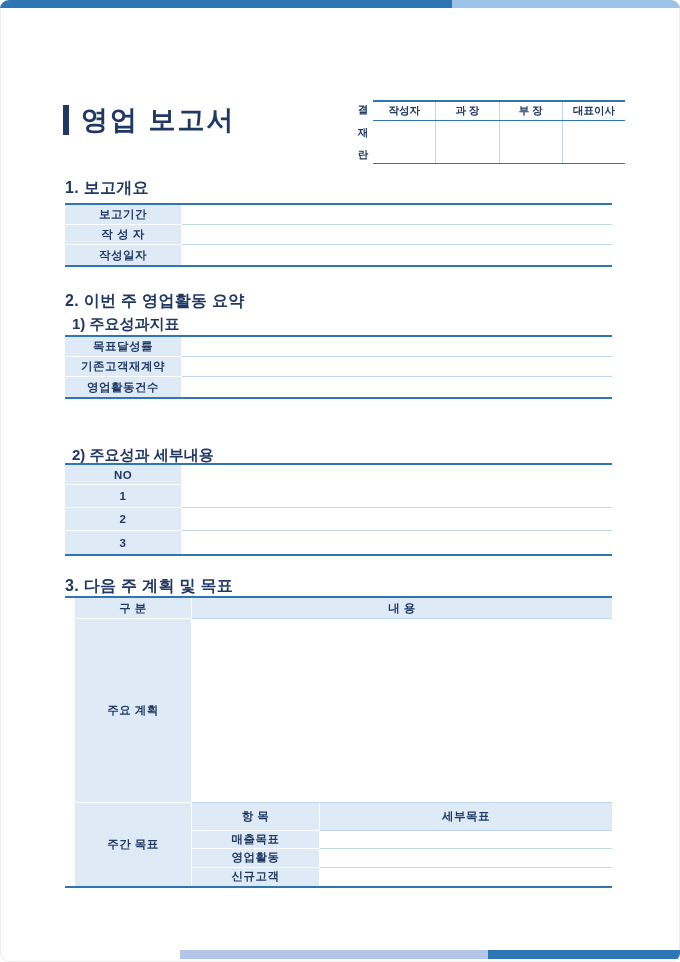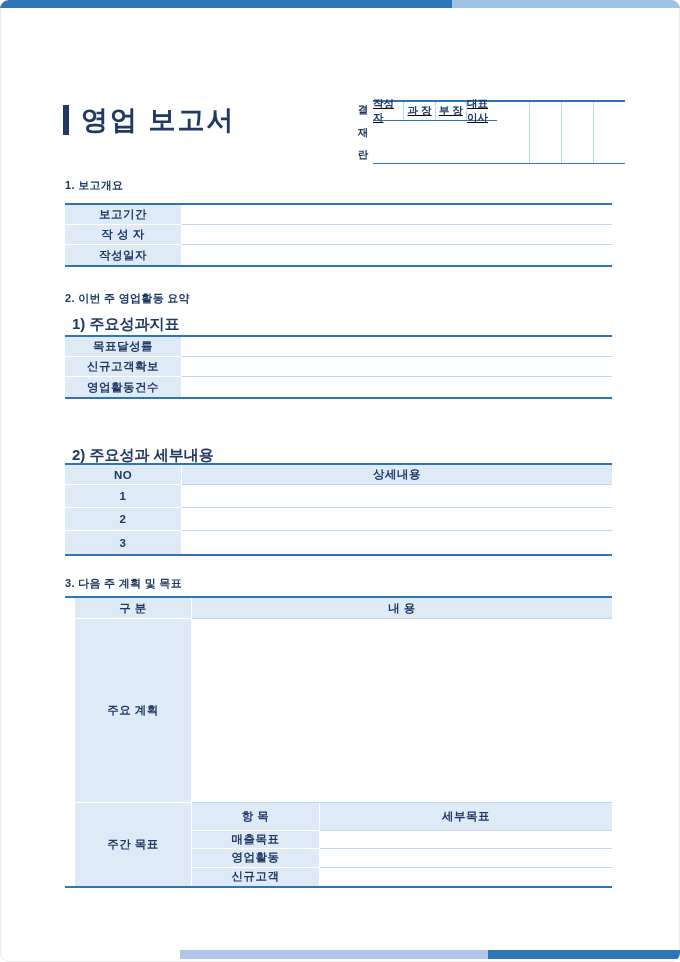--- a/index.html
+++ b/index.html
@@ -27,32 +27,32 @@
 
   
   .title-row{position:absolute;top:102px;left:63px;display:flex;align-items:center;}
   .title-mark{width:6px;height:30px;background:var(--navy);margin-right:12px;}
   .title-text{font-size:27px;font-weight:bold;color:var(--navy);letter-spacing:2px;}
 
   
   .approval{position:absolute;top:100px;left:355px;width:270px;height:64px;display:flex;}
   .approval-label-col{width:16px;display:flex;flex-direction:column;justify-content:space-between;
       padding:3px 0 2px;font-size:10.5px;font-weight:bold;color:var(--navy);text-align:center;}
-  .approval-body{flex:1;display:flex;flex-direction:row;margin-left:2px;
-      border-top:2px solid var(--border_dark);border-bottom:1px solid var(--border_dark);text-decoration:underline;}
+  .approval-body{flex:1;display:flex;flex-direction:column;margin-left:2px;
+      border-top:2px solid var(--border_dark);border-bottom:1px solid var(--border_dark);}
   .approval-head{display:flex;height:19px;border-bottom:1px solid var(--border_dark);}
   .approval-head>div{flex:1;display:flex;align-items:center;justify-content:center;
       font-size:10.5px;font-weight:bold;color:var(--navy);}
   .approval-head>div+div{border-left:1px solid var(--line_light);}
   .approval-sign{display:flex;flex:1;}
   .approval-sign>div{flex:1;background:#fff;}
   .approval-sign>div+div{border-left:1px solid var(--line_light);}
 
   
-  .h-section{position:absolute;left:65px;font-size:11px;font-weight:bold;color:var(--navy);letter-spacing:.3px;}
+  .h-section{position:absolute;left:65px;font-size:16px;font-weight:bold;color:var(--navy);letter-spacing:.3px;}
   #h1{top:178px;} #h2{top:291px;} #h3{top:576px;}
   .h-sub{position:absolute;left:72px;font-size:15px;font-weight:bold;color:var(--navy);}
   #sub1{top:315px;} #sub2{top:446px;}
 
   
   .data-table{position:absolute;left:65px;width:547px;
       border-top:2px solid var(--border_dark);border-bottom:2px solid var(--border_dark);background:#fff;}
   #table1{top:203px;} #table2{top:335px;} #table3{top:463px;} #table4{top:596px;padding-left:10px;}
 
   .t-row{display:flex;height:20px;}
@@ -130,35 +130,34 @@
 
   <div class="h-section" id="h2">2. 이번 주 영업활동 요약</div>
   <div class="h-sub" id="sub1">1) 주요성과지표</div>
 
   <div class="data-table" id="table2">
     <div class="t-row">
       <div class="cell-label">목표달성률</div>
       <div class="cell-value"></div>
     </div>
     <div class="t-row">
-      <div class="cell-label">신규고객확보</div>
+      <div class="cell-label">기존고객재계약</div>
       <div class="cell-value"></div>
     </div>
     <div class="t-row">
       <div class="cell-label">영업활동건수</div>
       <div class="cell-value"></div>
     </div>
   </div>
 
   <div class="h-sub" id="sub2">2) 주요성과 세부내용</div>
 
   <div class="data-table" id="table3">
     <div class="t-row">
       <div class="cell-label">NO</div>
-      <div class="cell-hvalue">상세내용</div>
     </div>
     <div class="t-row r23">
       <div class="cell-label">1</div>
       <div class="cell-value"></div>
     </div>
     <div class="t-row r23">
       <div class="cell-label">2</div>
       <div class="cell-value"></div>
     </div>
     <div class="t-row r23">

